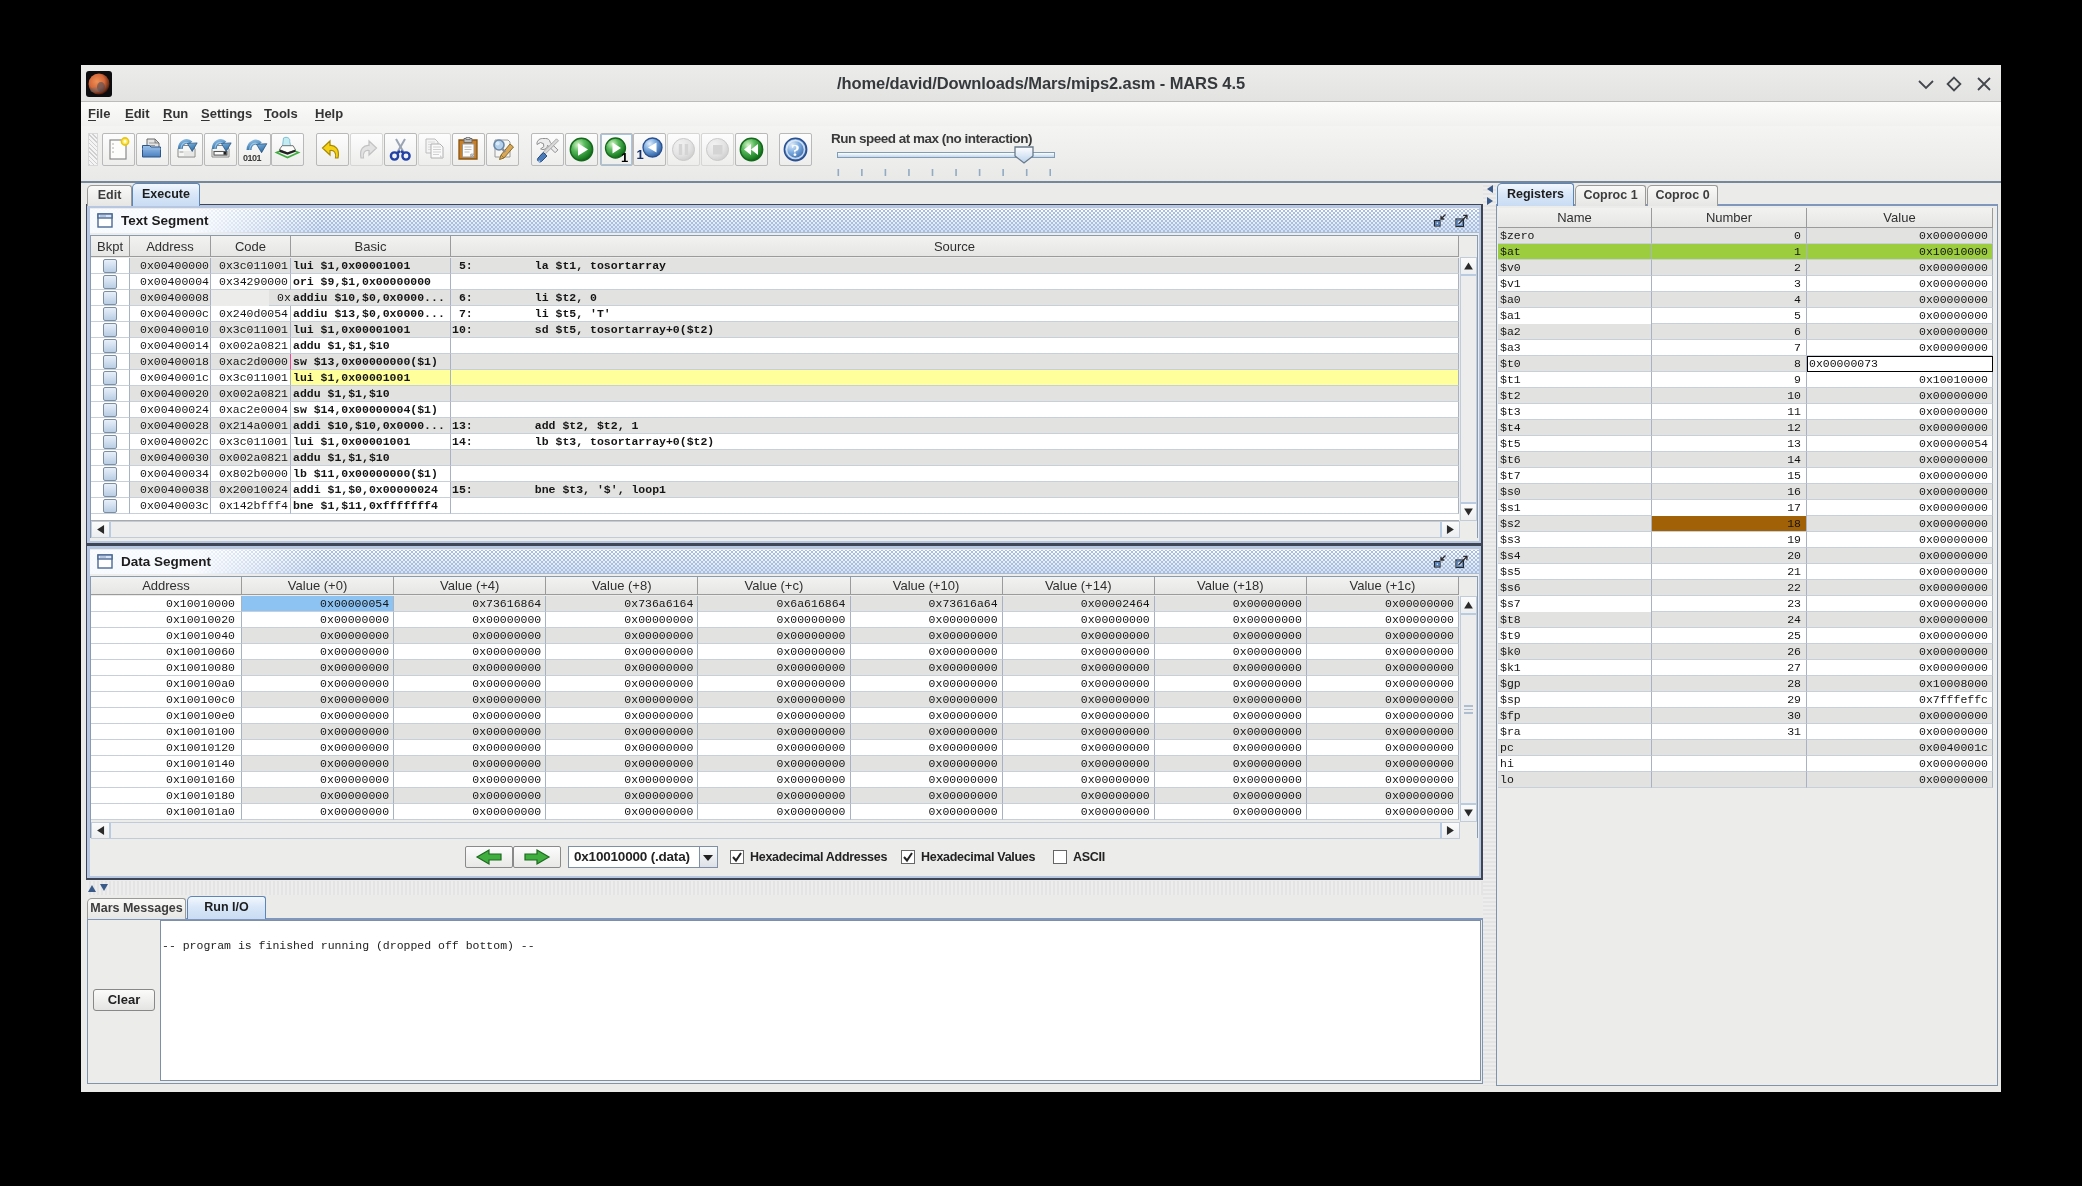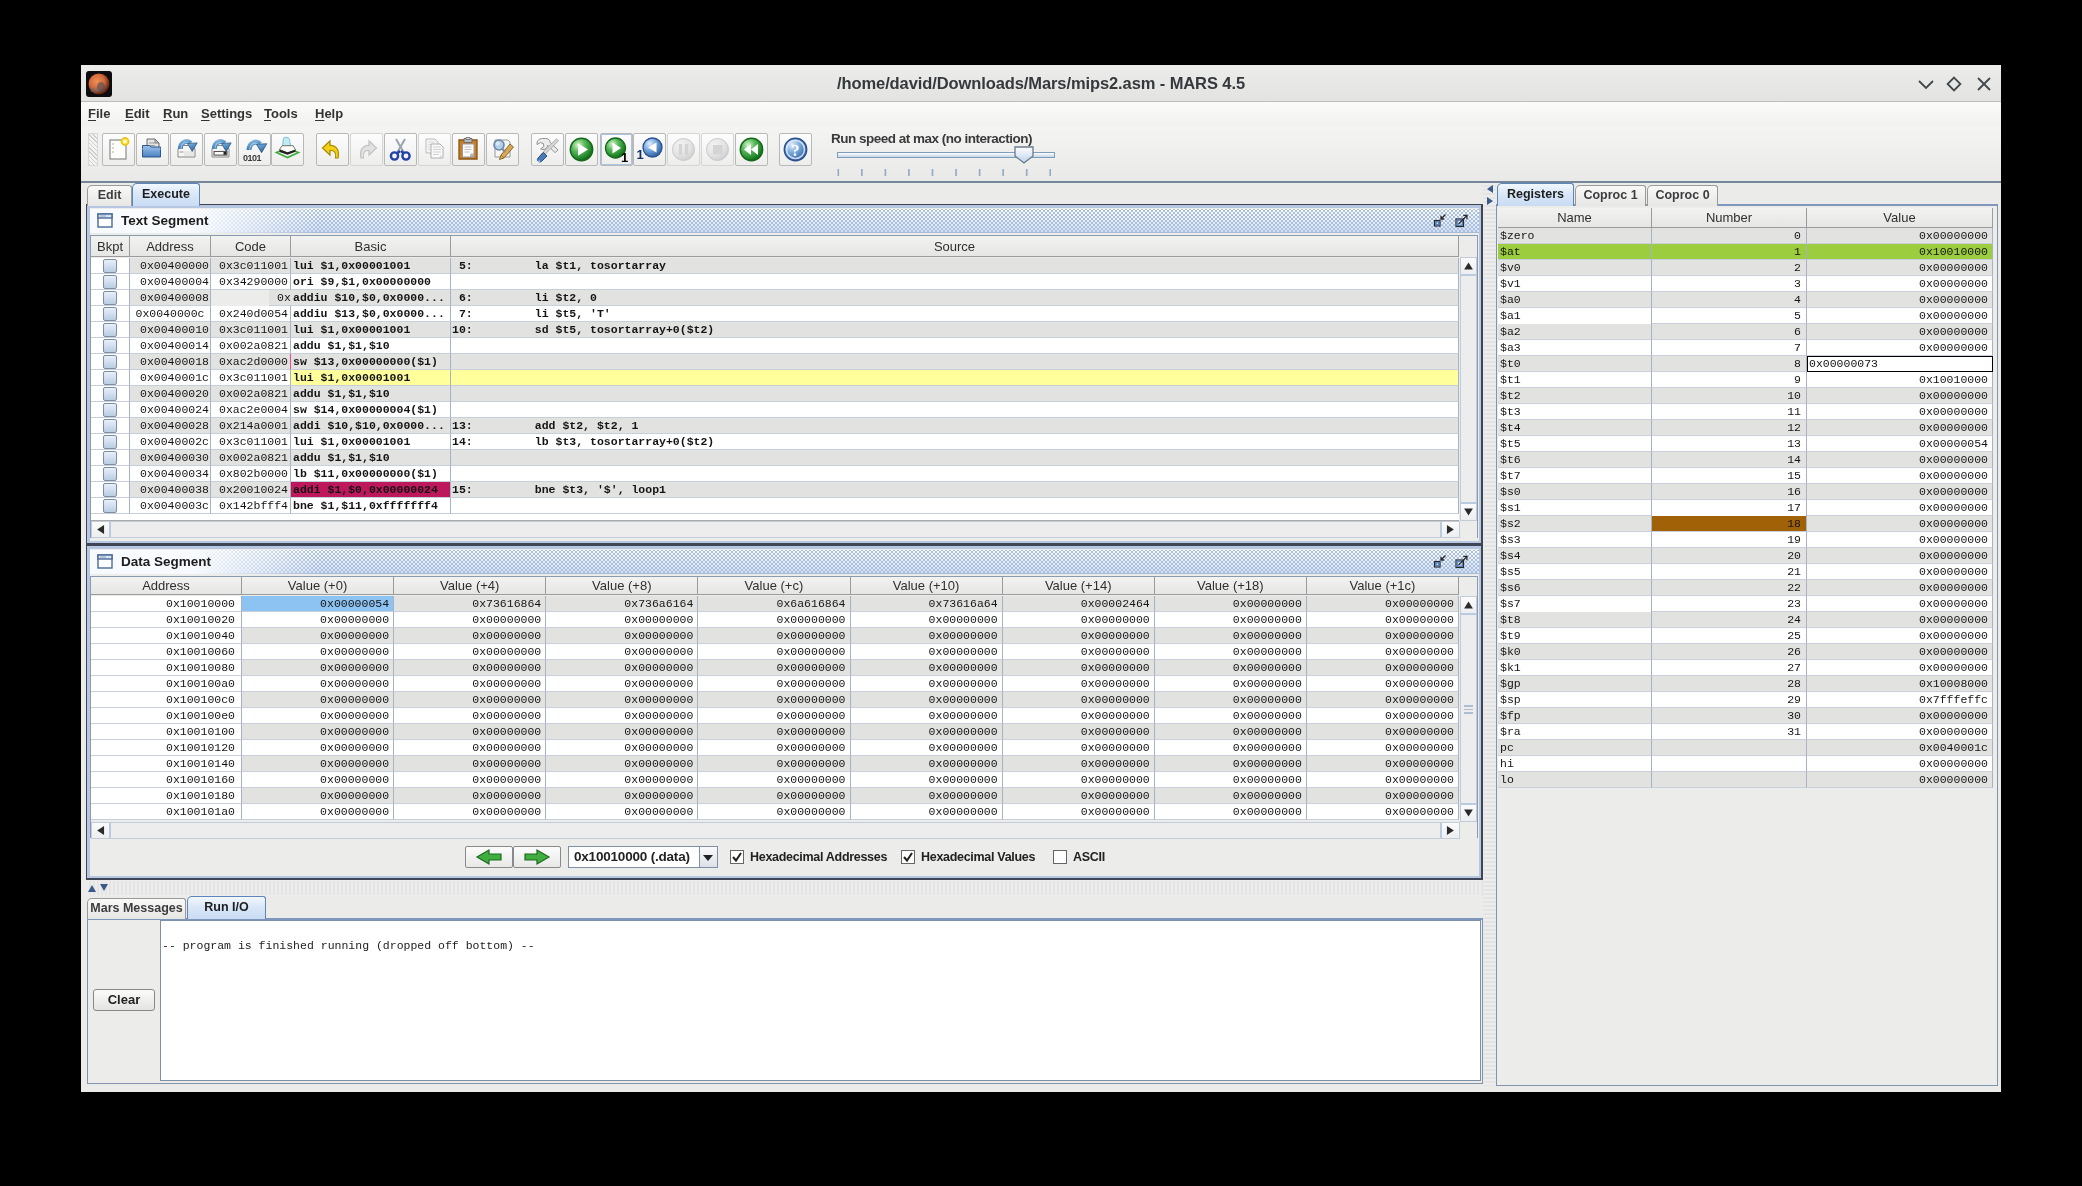--- a/index.html
+++ b/index.html
@@ -279,21 +279,21 @@
 <div style="position:absolute;left:291px;top:274px;width:160px;height:16px;background:#fff;border-right:1px solid #a7b2c2;border-bottom:1px solid #c6cfda;text-align:left;padding:0 2px;font:bold 11.5px/15px 'Liberation Mono',monospace;color:#141414;overflow:hidden;white-space:pre;">ori $9,$1,0x00000000</div>
 <div style="position:absolute;left:451px;top:274px;width:1008px;height:16px;background:#fff;border-right:1px solid #a7b2c2;border-bottom:1px solid #c6cfda;text-align:left;padding:0 1px;font:bold 11.5px/15px 'Liberation Mono',monospace;color:#141414;overflow:hidden;white-space:pre;"></div>
 <div style="position:absolute;left:91px;top:290px;width:39px;height:16px;background:#fff;border-right:1px solid #a7b2c2;border-bottom:1px solid #c6cfda;"></div>
 <div style="position:absolute;left:103px;top:291px;width:14px;height:14px;background:linear-gradient(#e8f0fa,#b9cde4);border:1px solid #7d8ea1;border-radius:2px;"></div>
 <div style="position:absolute;left:130px;top:290px;width:81px;height:16px;background:#e2e2e1;border-right:1px solid #a7b2c2;border-bottom:1px solid #c6cfda;text-align:right;padding:0 1px;font:normal 11.5px/15px 'Liberation Mono',monospace;color:#141414;overflow:hidden;white-space:pre;">0x00400008</div>
 <div style="position:absolute;left:225px;top:290px;width:80px;height:16px;background:#e2e2e1;border-right:1px solid #a7b2c2;border-bottom:1px solid #c6cfda;text-align:right;padding:0 2px;font:normal 11.5px/15px 'Liberation Mono',monospace;color:#141414;overflow:hidden;white-space:pre;margin-left:44px;">0x240a0000</div>
 <div style="position:absolute;left:291px;top:290px;width:160px;height:16px;background:#e2e2e1;border-right:1px solid #a7b2c2;border-bottom:1px solid #c6cfda;text-align:left;padding:0 2px;font:bold 11.5px/15px 'Liberation Mono',monospace;color:#141414;overflow:hidden;white-space:pre;">addiu $10,$0,0x0000...</div>
 <div style="position:absolute;left:451px;top:290px;width:1008px;height:16px;background:#e2e2e1;border-right:1px solid #a7b2c2;border-bottom:1px solid #c6cfda;text-align:left;padding:0 1px;font:bold 11.5px/15px 'Liberation Mono',monospace;color:#141414;overflow:hidden;white-space:pre;"> 6:         li $t2, 0</div>
 <div style="position:absolute;left:91px;top:306px;width:39px;height:16px;background:#fff;border-right:1px solid #a7b2c2;border-bottom:1px solid #c6cfda;"></div>
 <div style="position:absolute;left:103px;top:307px;width:14px;height:14px;background:linear-gradient(#e8f0fa,#b9cde4);border:1px solid #7d8ea1;border-radius:2px;"></div>
-<div style="position:absolute;left:130px;top:306px;width:81px;height:16px;background:#fff;border-right:1px solid #a7b2c2;border-bottom:1px solid #c6cfda;text-align:center;padding:0 1px;font:normal 11.5px/15px 'Liberation Mono',monospace;color:#141414;overflow:hidden;white-space:pre;">0x0040000c</div>
+<div style="position:absolute;left:130px;top:306px;width:81px;height:16px;background:#fff;border-right:1px solid #a7b2c2;border-bottom:1px solid #c6cfda;text-align:right;padding:0 1px;font:normal 11.5px/15px 'Liberation Mono',monospace;color:#141414;overflow:hidden;white-space:pre;">0x0040000c</div>
 <div style="position:absolute;left:211px;top:306px;width:80px;height:16px;background:#fff;border-right:1px solid #a7b2c2;border-bottom:1px solid #c6cfda;text-align:right;padding:0 2px;font:normal 11.5px/15px 'Liberation Mono',monospace;color:#141414;overflow:hidden;white-space:pre;">0x240d0054</div>
 <div style="position:absolute;left:291px;top:306px;width:160px;height:16px;background:#fff;border-right:1px solid #a7b2c2;border-bottom:1px solid #c6cfda;text-align:left;padding:0 2px;font:bold 11.5px/15px 'Liberation Mono',monospace;color:#141414;overflow:hidden;white-space:pre;">addiu $13,$0,0x0000...</div>
 <div style="position:absolute;left:451px;top:306px;width:1008px;height:16px;background:#fff;border-right:1px solid #a7b2c2;border-bottom:1px solid #c6cfda;text-align:left;padding:0 1px;font:bold 11.5px/15px 'Liberation Mono',monospace;color:#141414;overflow:hidden;white-space:pre;"> 7:         li $t5, 'T'</div>
 <div style="position:absolute;left:91px;top:322px;width:39px;height:16px;background:#fff;border-right:1px solid #a7b2c2;border-bottom:1px solid #c6cfda;"></div>
 <div style="position:absolute;left:103px;top:323px;width:14px;height:14px;background:linear-gradient(#e8f0fa,#b9cde4);border:1px solid #7d8ea1;border-radius:2px;"></div>
 <div style="position:absolute;left:130px;top:322px;width:81px;height:16px;background:#e2e2e1;border-right:1px solid #a7b2c2;border-bottom:1px solid #c6cfda;text-align:right;padding:0 1px;font:normal 11.5px/15px 'Liberation Mono',monospace;color:#141414;overflow:hidden;white-space:pre;">0x00400010</div>
 <div style="position:absolute;left:211px;top:322px;width:80px;height:16px;background:#e2e2e1;border-right:1px solid #a7b2c2;border-bottom:1px solid #c6cfda;text-align:right;padding:0 2px;font:normal 11.5px/15px 'Liberation Mono',monospace;color:#141414;overflow:hidden;white-space:pre;">0x3c011001</div>
 <div style="position:absolute;left:291px;top:322px;width:160px;height:16px;background:#e2e2e1;border-right:1px solid #a7b2c2;border-bottom:1px solid #c6cfda;text-align:left;padding:0 2px;font:bold 11.5px/15px 'Liberation Mono',monospace;color:#141414;overflow:hidden;white-space:pre;">lui $1,0x00001001</div>
 <div style="position:absolute;left:451px;top:322px;width:1008px;height:16px;background:#e2e2e1;border-right:1px solid #a7b2c2;border-bottom:1px solid #c6cfda;text-align:left;padding:0 1px;font:bold 11.5px/15px 'Liberation Mono',monospace;color:#141414;overflow:hidden;white-space:pre;">10:         sd $t5, tosortarray+0($t2)</div>
 <div style="position:absolute;left:91px;top:338px;width:39px;height:16px;background:#fff;border-right:1px solid #a7b2c2;border-bottom:1px solid #c6cfda;"></div>
@@ -347,21 +347,21 @@
 <div style="position:absolute;left:91px;top:466px;width:39px;height:16px;background:#fff;border-right:1px solid #a7b2c2;border-bottom:1px solid #c6cfda;"></div>
 <div style="position:absolute;left:103px;top:467px;width:14px;height:14px;background:linear-gradient(#e8f0fa,#b9cde4);border:1px solid #7d8ea1;border-radius:2px;"></div>
 <div style="position:absolute;left:130px;top:466px;width:81px;height:16px;background:#fff;border-right:1px solid #a7b2c2;border-bottom:1px solid #c6cfda;text-align:right;padding:0 1px;font:normal 11.5px/15px 'Liberation Mono',monospace;color:#141414;overflow:hidden;white-space:pre;">0x00400034</div>
 <div style="position:absolute;left:211px;top:466px;width:80px;height:16px;background:#fff;border-right:1px solid #a7b2c2;border-bottom:1px solid #c6cfda;text-align:right;padding:0 2px;font:normal 11.5px/15px 'Liberation Mono',monospace;color:#141414;overflow:hidden;white-space:pre;">0x802b0000</div>
 <div style="position:absolute;left:291px;top:466px;width:160px;height:16px;background:#fff;border-right:1px solid #a7b2c2;border-bottom:1px solid #c6cfda;text-align:left;padding:0 2px;font:bold 11.5px/15px 'Liberation Mono',monospace;color:#141414;overflow:hidden;white-space:pre;">lb $11,0x00000000($1)</div>
 <div style="position:absolute;left:451px;top:466px;width:1008px;height:16px;background:#fff;border-right:1px solid #a7b2c2;border-bottom:1px solid #c6cfda;text-align:left;padding:0 1px;font:bold 11.5px/15px 'Liberation Mono',monospace;color:#141414;overflow:hidden;white-space:pre;"></div>
 <div style="position:absolute;left:91px;top:482px;width:39px;height:16px;background:#fff;border-right:1px solid #a7b2c2;border-bottom:1px solid #c6cfda;"></div>
 <div style="position:absolute;left:103px;top:483px;width:14px;height:14px;background:linear-gradient(#e8f0fa,#b9cde4);border:1px solid #7d8ea1;border-radius:2px;"></div>
 <div style="position:absolute;left:130px;top:482px;width:81px;height:16px;background:#e2e2e1;border-right:1px solid #a7b2c2;border-bottom:1px solid #c6cfda;text-align:right;padding:0 1px;font:normal 11.5px/15px 'Liberation Mono',monospace;color:#141414;overflow:hidden;white-space:pre;">0x00400038</div>
 <div style="position:absolute;left:211px;top:482px;width:80px;height:16px;background:#e2e2e1;border-right:1px solid #a7b2c2;border-bottom:1px solid #c6cfda;text-align:right;padding:0 2px;font:normal 11.5px/15px 'Liberation Mono',monospace;color:#141414;overflow:hidden;white-space:pre;">0x20010024</div>
-<div style="position:absolute;left:291px;top:482px;width:160px;height:16px;background:#be185d;border-right:1px solid #a7b2c2;border-bottom:1px solid #c6cfda;text-align:left;padding:0 2px;font:bold 11.5px/15px 'Liberation Mono',monospace;color:#141414;overflow:hidden;white-space:pre;">addi $1,$0,0x00000024</div>
+<div style="position:absolute;left:291px;top:482px;width:160px;height:16px;background:#ffffff;border-right:1px solid #a7b2c2;border-bottom:1px solid #c6cfda;text-align:left;padding:0 2px;font:bold 11.5px/15px 'Liberation Mono',monospace;color:#141414;overflow:hidden;white-space:pre;">addi $1,$0,0x00000024</div>
 <div style="position:absolute;left:451px;top:482px;width:1008px;height:16px;background:#e2e2e1;border-right:1px solid #a7b2c2;border-bottom:1px solid #c6cfda;text-align:left;padding:0 1px;font:bold 11.5px/15px 'Liberation Mono',monospace;color:#141414;overflow:hidden;white-space:pre;">15:         bne $t3, '$', loop1</div>
 <div style="position:absolute;left:91px;top:498px;width:39px;height:16px;background:#fff;border-right:1px solid #a7b2c2;border-bottom:1px solid #c6cfda;"></div>
 <div style="position:absolute;left:103px;top:499px;width:14px;height:14px;background:linear-gradient(#e8f0fa,#b9cde4);border:1px solid #7d8ea1;border-radius:2px;"></div>
 <div style="position:absolute;left:130px;top:498px;width:81px;height:16px;background:#fff;border-right:1px solid #a7b2c2;border-bottom:1px solid #c6cfda;text-align:right;padding:0 1px;font:normal 11.5px/15px 'Liberation Mono',monospace;color:#141414;overflow:hidden;white-space:pre;">0x0040003c</div>
 <div style="position:absolute;left:211px;top:498px;width:80px;height:16px;background:#fff;border-right:1px solid #a7b2c2;border-bottom:1px solid #c6cfda;text-align:right;padding:0 2px;font:normal 11.5px/15px 'Liberation Mono',monospace;color:#141414;overflow:hidden;white-space:pre;">0x142bfff4</div>
 <div style="position:absolute;left:291px;top:498px;width:160px;height:16px;background:#fff;border-right:1px solid #a7b2c2;border-bottom:1px solid #c6cfda;text-align:left;padding:0 2px;font:bold 11.5px/15px 'Liberation Mono',monospace;color:#141414;overflow:hidden;white-space:pre;">bne $1,$11,0xfffffff4</div>
 <div style="position:absolute;left:451px;top:498px;width:1008px;height:16px;background:#fff;border-right:1px solid #a7b2c2;border-bottom:1px solid #c6cfda;text-align:left;padding:0 1px;font:bold 11.5px/15px 'Liberation Mono',monospace;color:#141414;overflow:hidden;white-space:pre;"></div>
 <div style="position:absolute;left:91px;top:514px;width:1368px;height:7px;background:#fff;border-bottom:1px solid #aaa;"></div>
 <div style="position:absolute;left:1460px;top:257px;width:17px;height:264px;background:#ededee;border:1px solid #c2cbd8;"></div>
 <div style="position:absolute;left:1461px;top:258px;width:15px;height:18px;background:linear-gradient(#fbfbfb,#eceef0);border-bottom:2px solid #b9cbe0;"></div>

